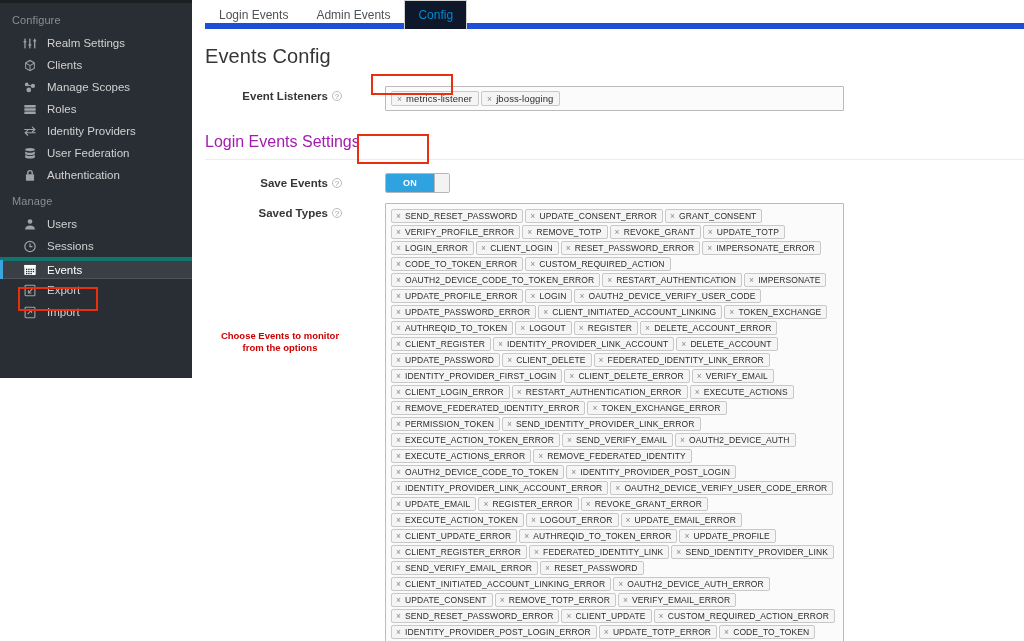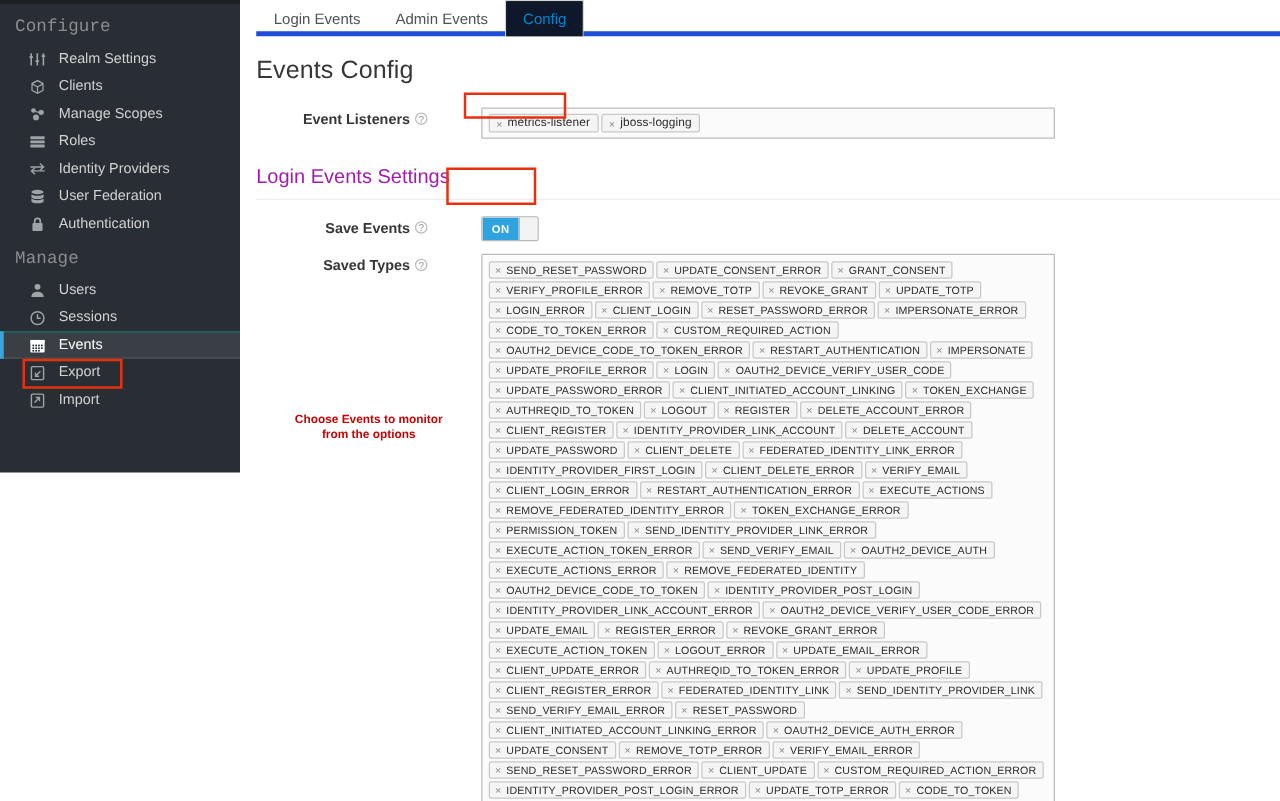--- a/index.html
+++ b/index.html
@@ -13,38 +13,37 @@
   #app { position: relative; width: 1024px; height: 641px; background:#fff; }
 
   
   #sidebar {
     position: absolute; left: 0; top: 0; width: 192px; height: 378px;
     background: #292e34;
     border-top: 3px solid #1b1f22;
     padding-top: 2px;
   }
   .nav-section-title {
-    color: #8b8d8f; font-size: 14px; padding: 9px 0 6px 12px;
+    color: #8b8d8f; font-size: 11px; padding: 9px 0 6px 12px;
     letter-spacing: .1px;
-    font-family: Liberation Mono, monospace;
   }
   .nav-item {
     display: flex; align-items: center; height: 22px;
     padding-left: 22px; color: #d1d1d1; font-size: 11.5px;
     position: relative; cursor: pointer;
   }
   .nav-item .ico {
     width: 16px; height: 14px; margin-right: 9px;
     display: inline-flex; align-items: center; justify-content: center;
     color: #9ea3a7; flex: none;
   }
   .nav-item .ico svg { display:block; }
   .nav-item.active {
     background: #393f44;
-    border-top: 1px solid #0f766e;
+    border-top: 4px solid #0f766e;
     border-bottom: 1px solid #4d5258;
     color: #fff;
   }
   .nav-item.active::before {
     content: ""; position: absolute; left: 0; top: -1px; bottom: -1px;
     width: 3px; background: #39a5dc;
   }
   .nav-item.active .ico { color: #fff; }
 
   
@@ -52,21 +51,21 @@
   .annot-text {
     position: absolute; color: #cc0000; font-size: 9.5px; font-weight: bold;
     text-align: center; line-height: 12px; z-index: 60;
   }
 
   
   #main { position: absolute; left: 192px; top: 0; width: 832px; height: 641px; background:#fff; }
 
   .tabbar {
     position: relative; height: 29px; margin-left: 13px;
-    border-bottom: 4px solid #1d4ed8;
+    border-bottom: 6px solid #1d4ed8;
   }
   .tabbar .tabs { display: flex; align-items: flex-end; height: 29px; }
   .tab {
     font-size: 12px; color: #4d5258; padding: 0 13px; line-height: 28px;
     cursor: pointer; position: relative; top: 1px; border: 1px solid transparent;
   }
   .tab.active {
     color: #0088ce; background: #0f172a;
     border: 1px solid #d1d1d1; border-bottom: 1px solid #fff;
     border-top: 2px solid #d1d1d1;
@@ -107,21 +106,21 @@
     background: #f5f5f5; border: 1px solid #c8c8c8; border-radius: 2px;
     font-size: 8.5px; color: #2b2b2b; letter-spacing: .1px;
     padding: 1px 5px 1px 4px; margin: 1px 2px 1px 0;
     height: 14px; white-space: nowrap; cursor: pointer;
     font-family: "Liberation Sans", sans-serif;
   }
   #listeners-box .chip { font-size: 9.5px; height: 15px; padding: 1px 6px 1px 5px; }
   .chip .x { color: #8a8a8a; margin-right: 4px; font-size: 8.5px; }
 
   .toggle {
-    width: 46px; height: 20px; border: 1px solid #b7b7b7; border-radius: 2px;
+    width: 65px; height: 20px; border: 1px solid #b7b7b7; border-radius: 2px;
     display: inline-flex; cursor: pointer; overflow: hidden; background:#fff;
   }
   .toggle .on-part {
     background: #2fa3e0; color: #fff; font-size: 9px; font-weight: bold;
     flex: 1; display: flex; align-items: center; justify-content: center;
     letter-spacing: .3px;
   }
   .toggle .knob {
     width: 15px; background: #f3f3f3; border-left: 1px solid #b7b7b7; flex: none;
   }
@@ -619,15 +618,15 @@
           </span>
         </div>
     </div>
 
   </div>
 
   <div class="redbox" style="left:371px; top:74px; width:82px; height:21px;"></div>
 
   <div class="redbox" style="left:357px; top:134px; width:72px; height:30px;"></div>
 
-  <div class="annot-text" id="annot-choose" style="left:220px; top:330px; width:150px;">Choose Events to monitor<br>from the options</div>
+  <div class="annot-text" id="annot-choose" style="left:205px; top:330px; width:150px;">Choose Events to monitor<br>from the options</div>
 
 </div>
 
 </body></html>

